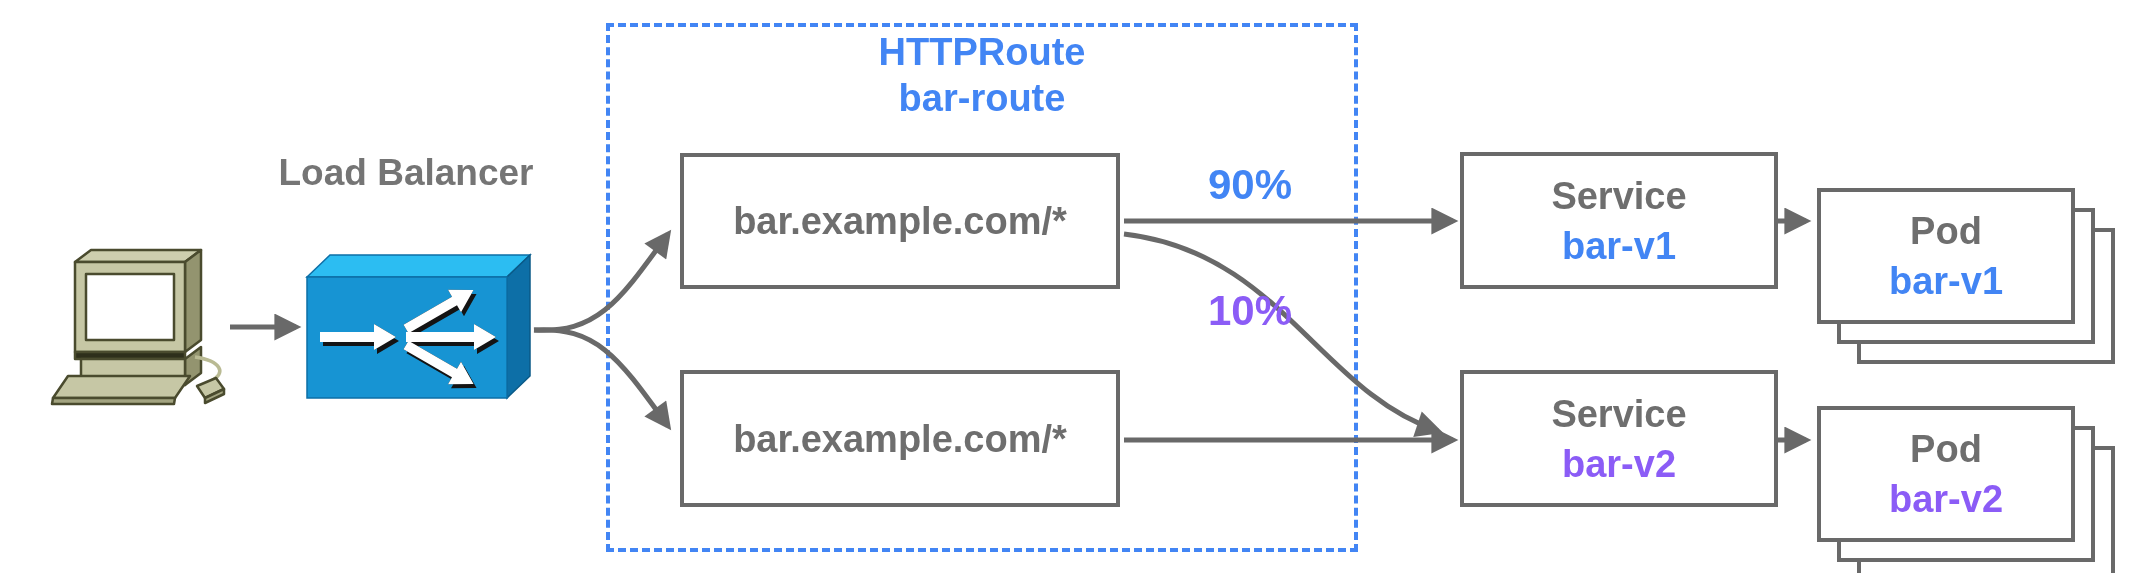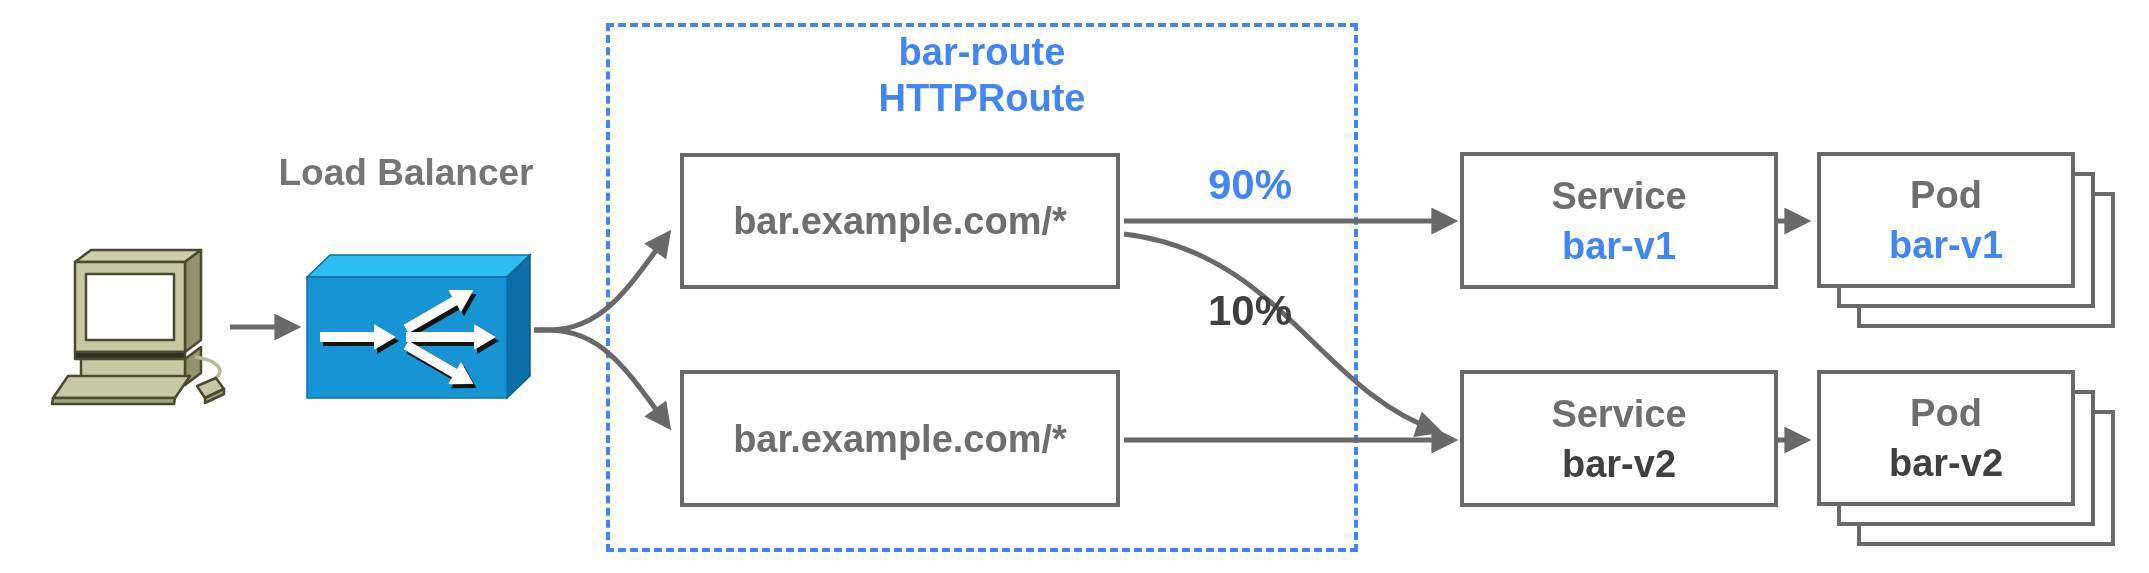--- a/index.html
+++ b/index.html
@@ -23,25 +23,25 @@
     align-items:center; justify-content:center; text-align:center;
     font-weight:bold; font-size:38px; line-height:50px; color:#6e6e6e; z-index:4;
   }
   .rule-box   { left:680px; width:440px; height:136px; }
   .svc-box    { left:1460px; width:318px; height:137px; }
   .pod-stack  { position:absolute; left:1817px; width:298px; height:177px; z-index:4; }
   .pod-card {
     position:absolute; width:258px; height:136px; background:#ffffff;
     border:4px solid #696969; box-sizing:border-box;
     display:flex; flex-direction:column; align-items:center; justify-content:center;
-    text-align:center; font-weight:bold; font-size:38px; line-height:50px; color:#6e6e6e;
+    text-align:center; font-weight:bold; font-size:38px; line-height:50px; color:#6e6e6e;margin-top:36px;
   }
   .weight { position:absolute; font-weight:bold; font-size:42px; line-height:42px; z-index:5; }
   .blue  { color:#4285F4; }
-  .green { color:#404040; }
+  .green { color:#8b5cf6; }
   .lb-label {
     position:absolute; left:240px; top:152px; width:332px; text-align:center;
     font-weight:bold; font-size:37px; line-height:42px; color:#757575; z-index:5;
   }
 </style>
 </head>
 <body>
 
 <div class="canvas">
 
@@ -93,22 +93,22 @@
       </g>
       <use href="#lbarrows" fill="#141414" transform="translate(3,4)"></use>
       <use href="#lbarrows" fill="#ffffff"></use>
     </g>
   </svg>
 
   <div class="lb-label">Load Balancer</div>
 
   <div class="dashed-group">
     <div class="group-title">
+      <div>HTTPRoute</div>
       <div>bar-route</div>
-      <div>HTTPRoute</div>
     </div>
   </div>
 
   <div class="box rule-box" style="top:153px;">
     <div>bar.example.com/*</div>
   </div>
   <div class="box rule-box" style="top:370px; height:137px;">
     <div>bar.example.com/*</div>
   </div>
 

